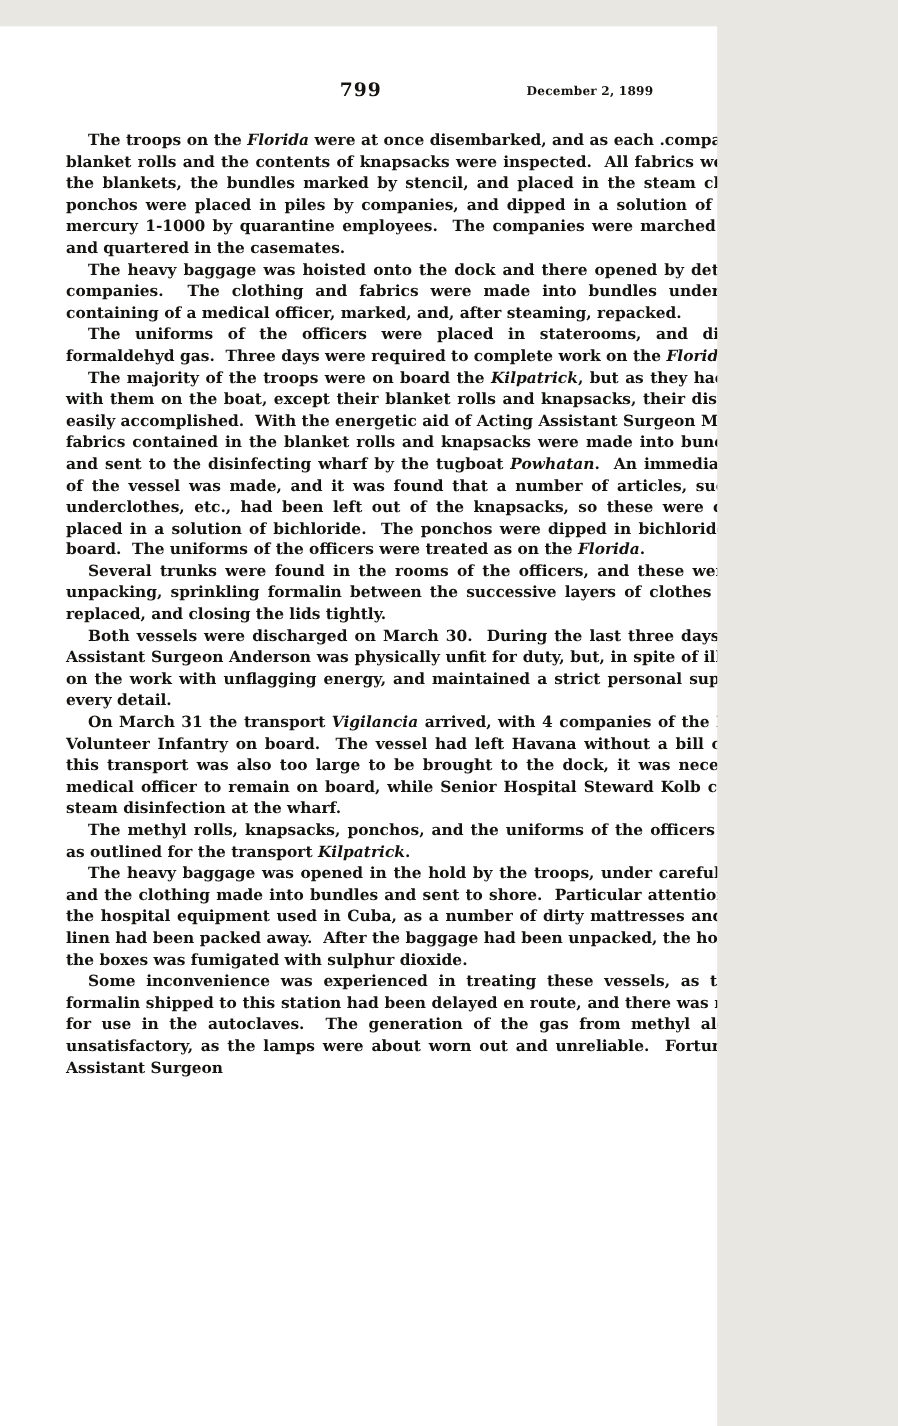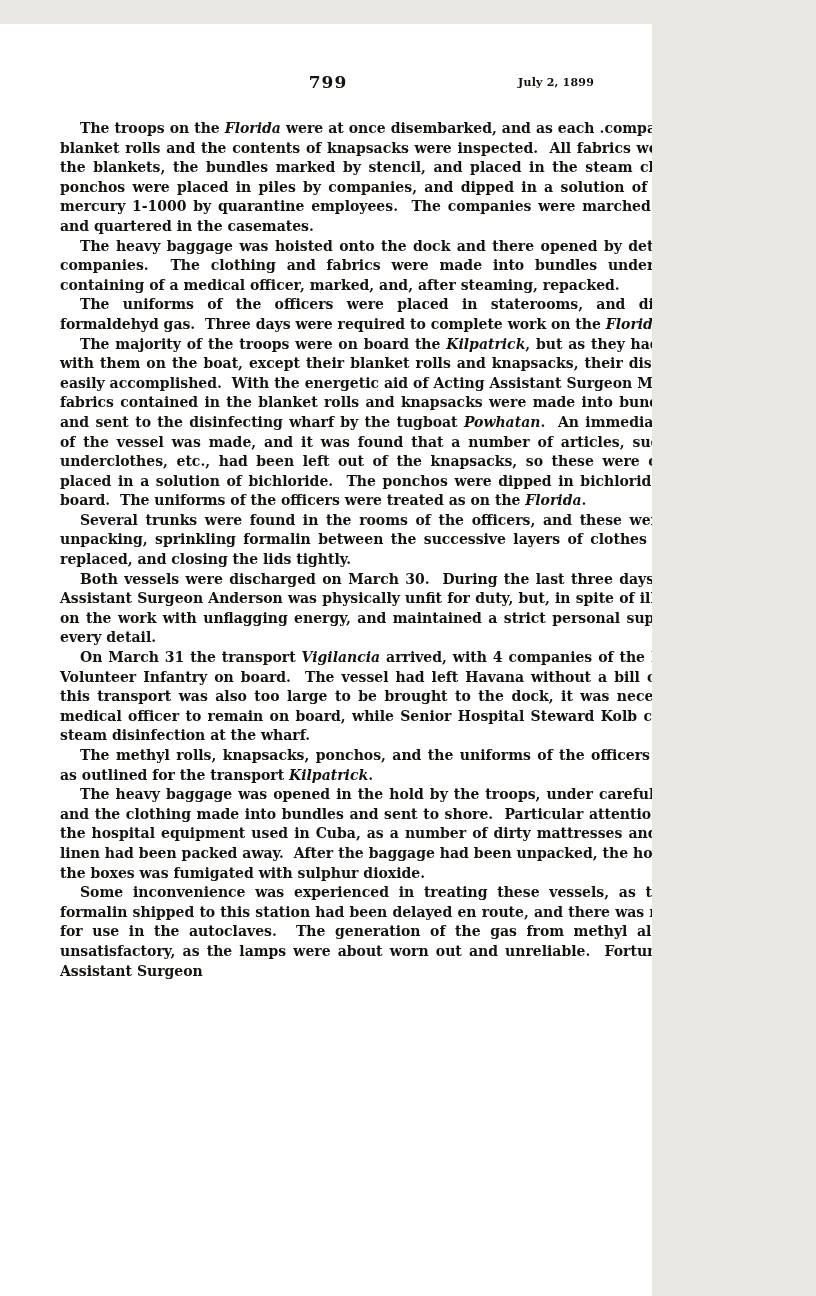--- a/index.html
+++ b/index.html
@@ -55,21 +55,21 @@
     white-space: pre-wrap;
   }
   .para i { font-style: italic; }
 </style>
 </head>
 <body>
 
 <div class="page">
   <div class="header">
     <div class="page-number">799</div>
-    <div class="date-header">July 2, 1899</div>
+    <div class="date-header">December 2, 1899</div>
   </div>
   <div class="body-text" id="doc-body">
       <p class="para"><span>The troops on the </span><i>Florida</i><span> were at once disembarked, and as each .company landed its blanket rolls and the contents of knapsacks were inspected.  All fabrics were tied up in the blankets, the bundles marked by stencil, and placed in the steam chamber.  The ponchos were placed in piles by companies, and dipped in a solution of bichloride of mercury 1-1000 by quarantine employees.  The companies were marched into the fort and quartered in the casemates.</span></p>
       <p class="para"><span>The heavy baggage was hoisted onto the dock and there opened by details from the companies.  The clothing and fabrics were made into bundles under the careful containing of a medical officer, marked, and, after steaming, repacked.</span></p>
       <p class="para"><span>The uniforms of the officers were placed in staterooms, and disinfected by formaldehyd gas.  Three days were required to complete work on the </span><i>Florida</i><span>.</span></p>
       <p class="para"><span>The majority of the troops were on board the </span><i>Kilpatrick</i><span>, but as they had no baggage with them on the boat, except their blanket rolls and knapsacks, their disinfection was easily accomplished.  With the energetic aid of Acting Assistant Surgeon McConnell, the fabrics contained in the blanket rolls and knapsacks were made into bundles, marked, and sent to the disinfecting wharf by the tugboat </span><i>Powhatan</i><span>.  An immediate inspection of the vessel was made, and it was found that a number of articles, such as towels. underclothes, etc., had been left out of the knapsacks, so these were collected and placed in a solution of bichloride.  The ponchos were dipped in bichloride solution on board.  The uniforms of the officers were treated as on the </span><i>Florida</i><span>.</span></p>
       <p class="para"><span>Several trunks were found in the rooms of the officers, and these were treated by unpacking, sprinkling formalin between the successive layers of clothes as they were replaced, and closing the lids tightly.</span></p>
       <p class="para"><span>Both vessels were discharged on March 30.  During the last three days of this work Assistant Surgeon Anderson was physically unfit for duty, but, in spite of illness, carried on the work with unflagging energy, and maintained a strict personal supervision over every detail.</span></p>
       <p class="para"><span>On March 31 the transport </span><i>Vigilancia</i><span> arrived, with 4 companies of the Ninth Illinois Volunteer Infantry on board.  The vessel had left Havana without a bill of health.  As this transport was also too large to be brought to the dock, it was necessary for the medical officer to remain on board, while Senior Hospital Steward Kolb conducted the steam disinfection at the wharf.</span></p>
       <p class="para"><span>The methyl rolls, knapsacks, ponchos, and the uniforms of the officers were treated as outlined for the transport </span><i>Kilpatrick</i><span>.</span></p>

